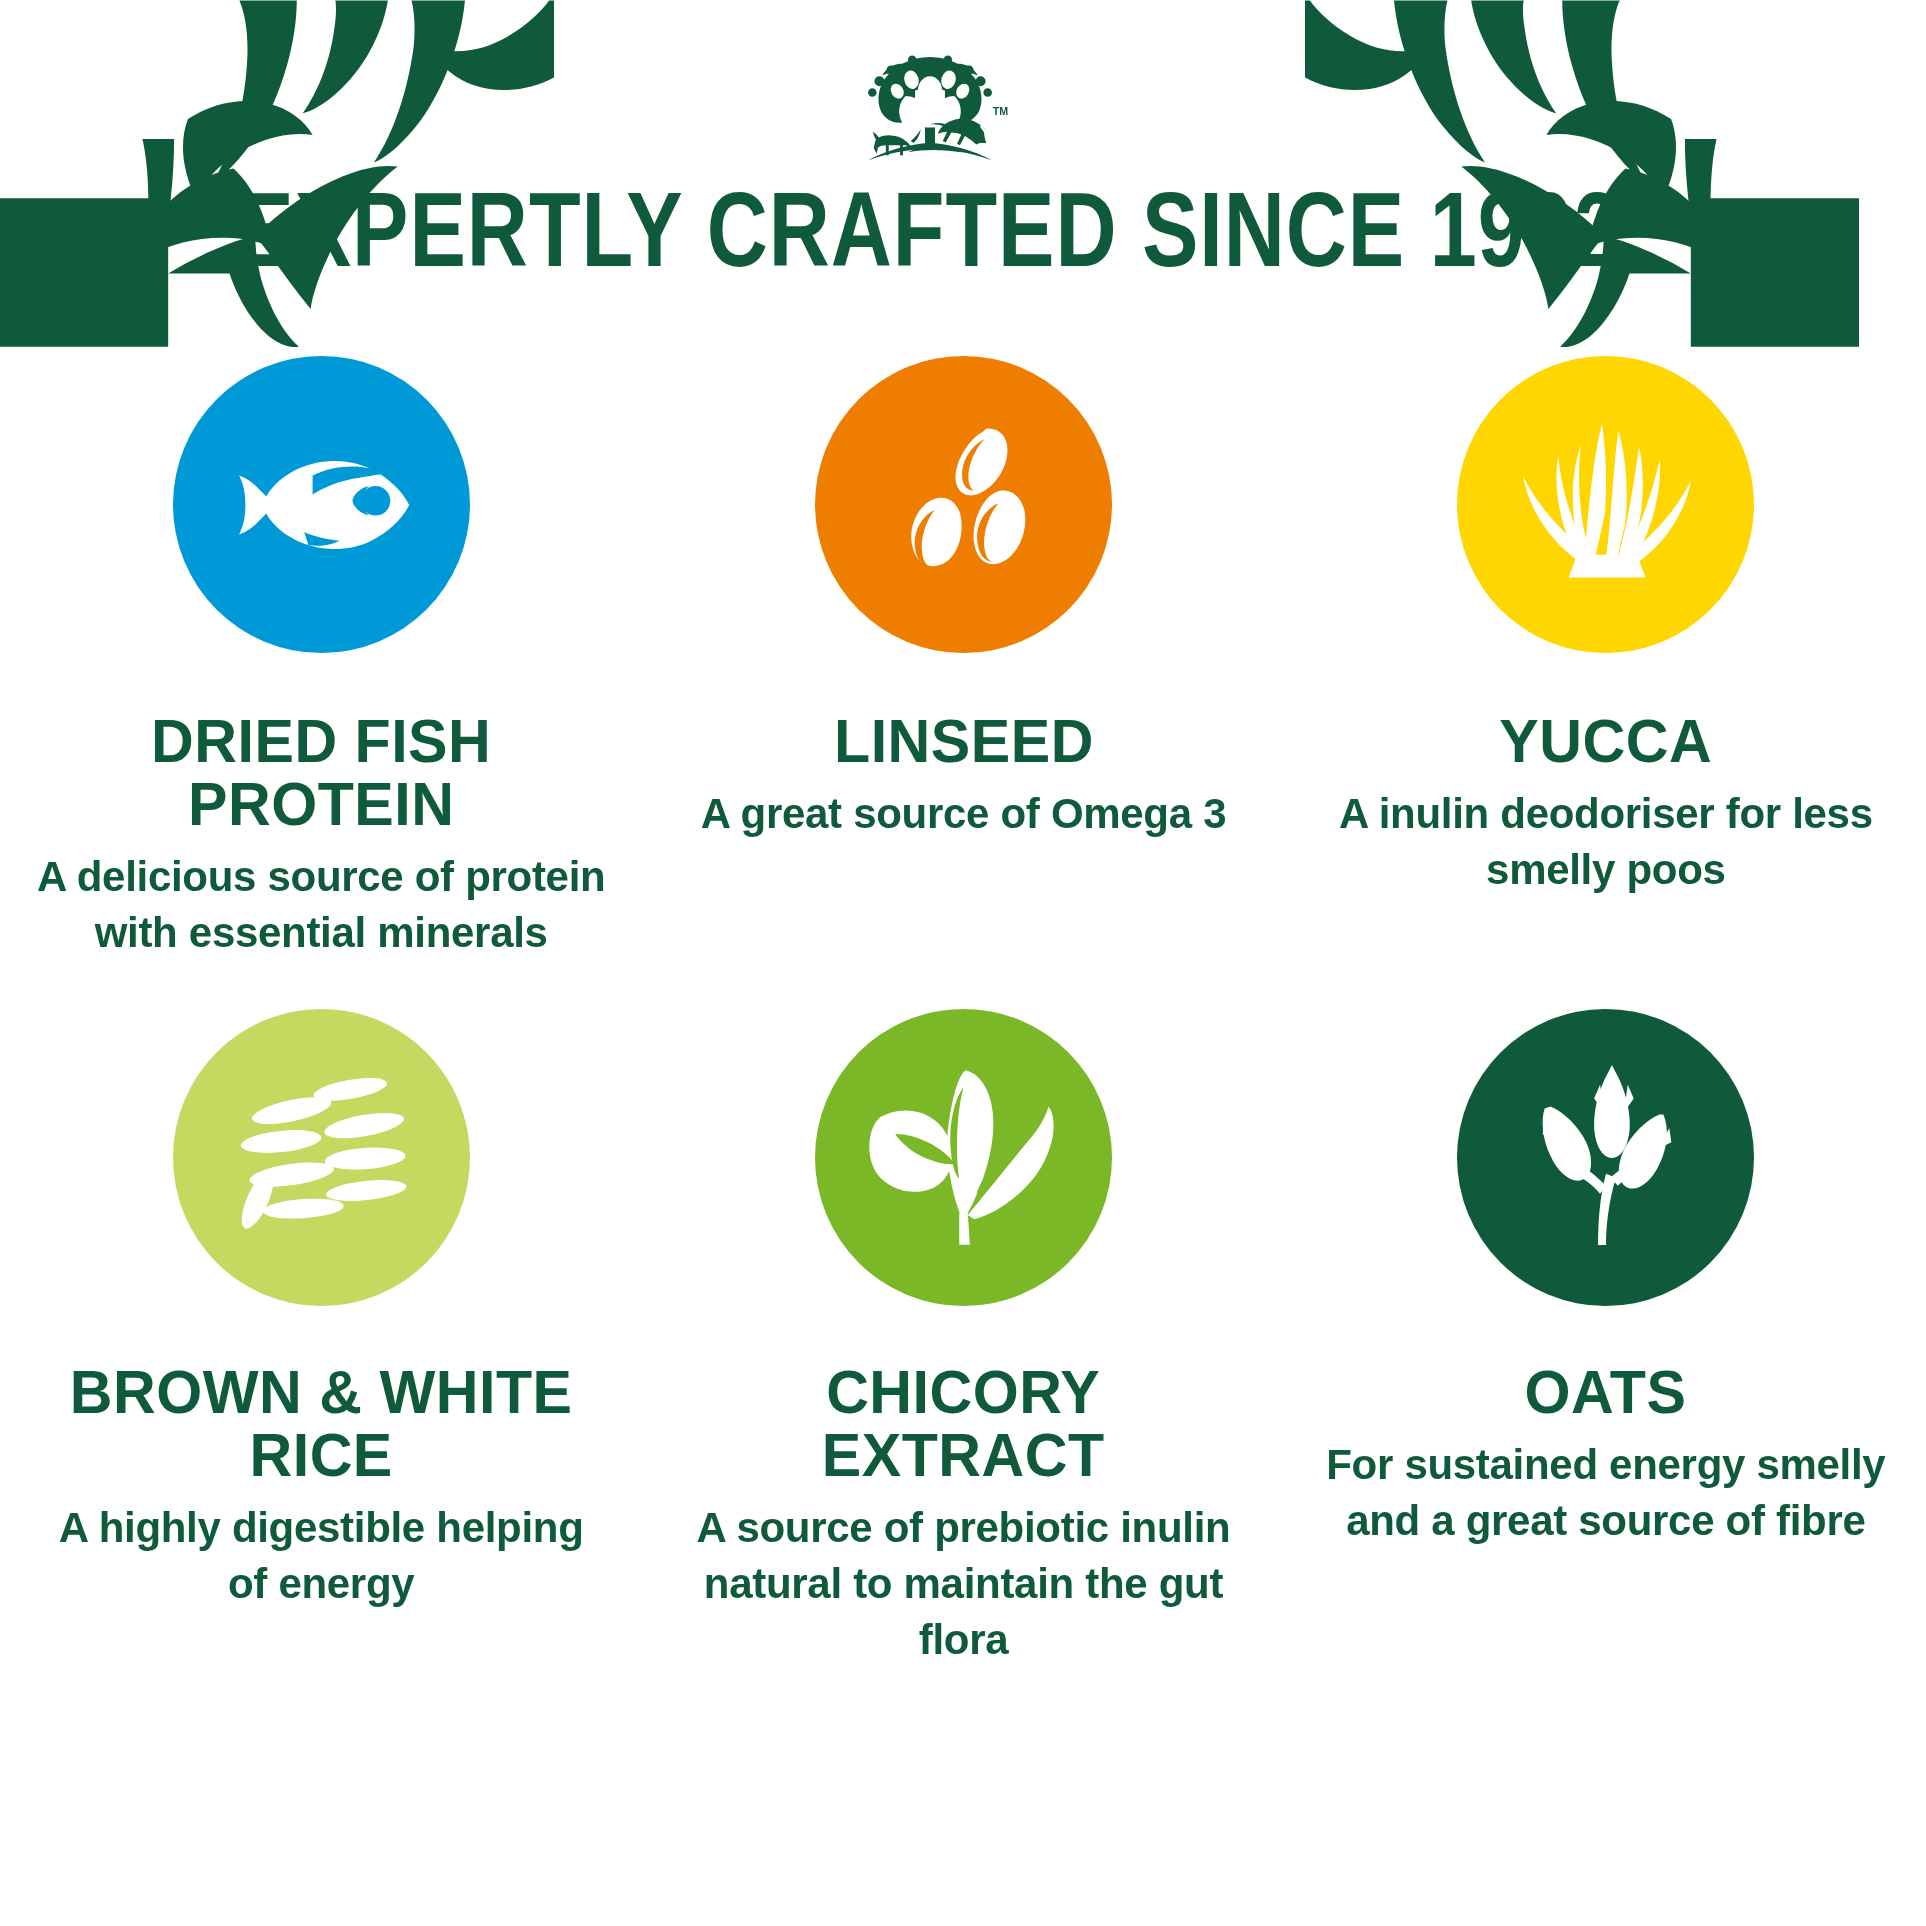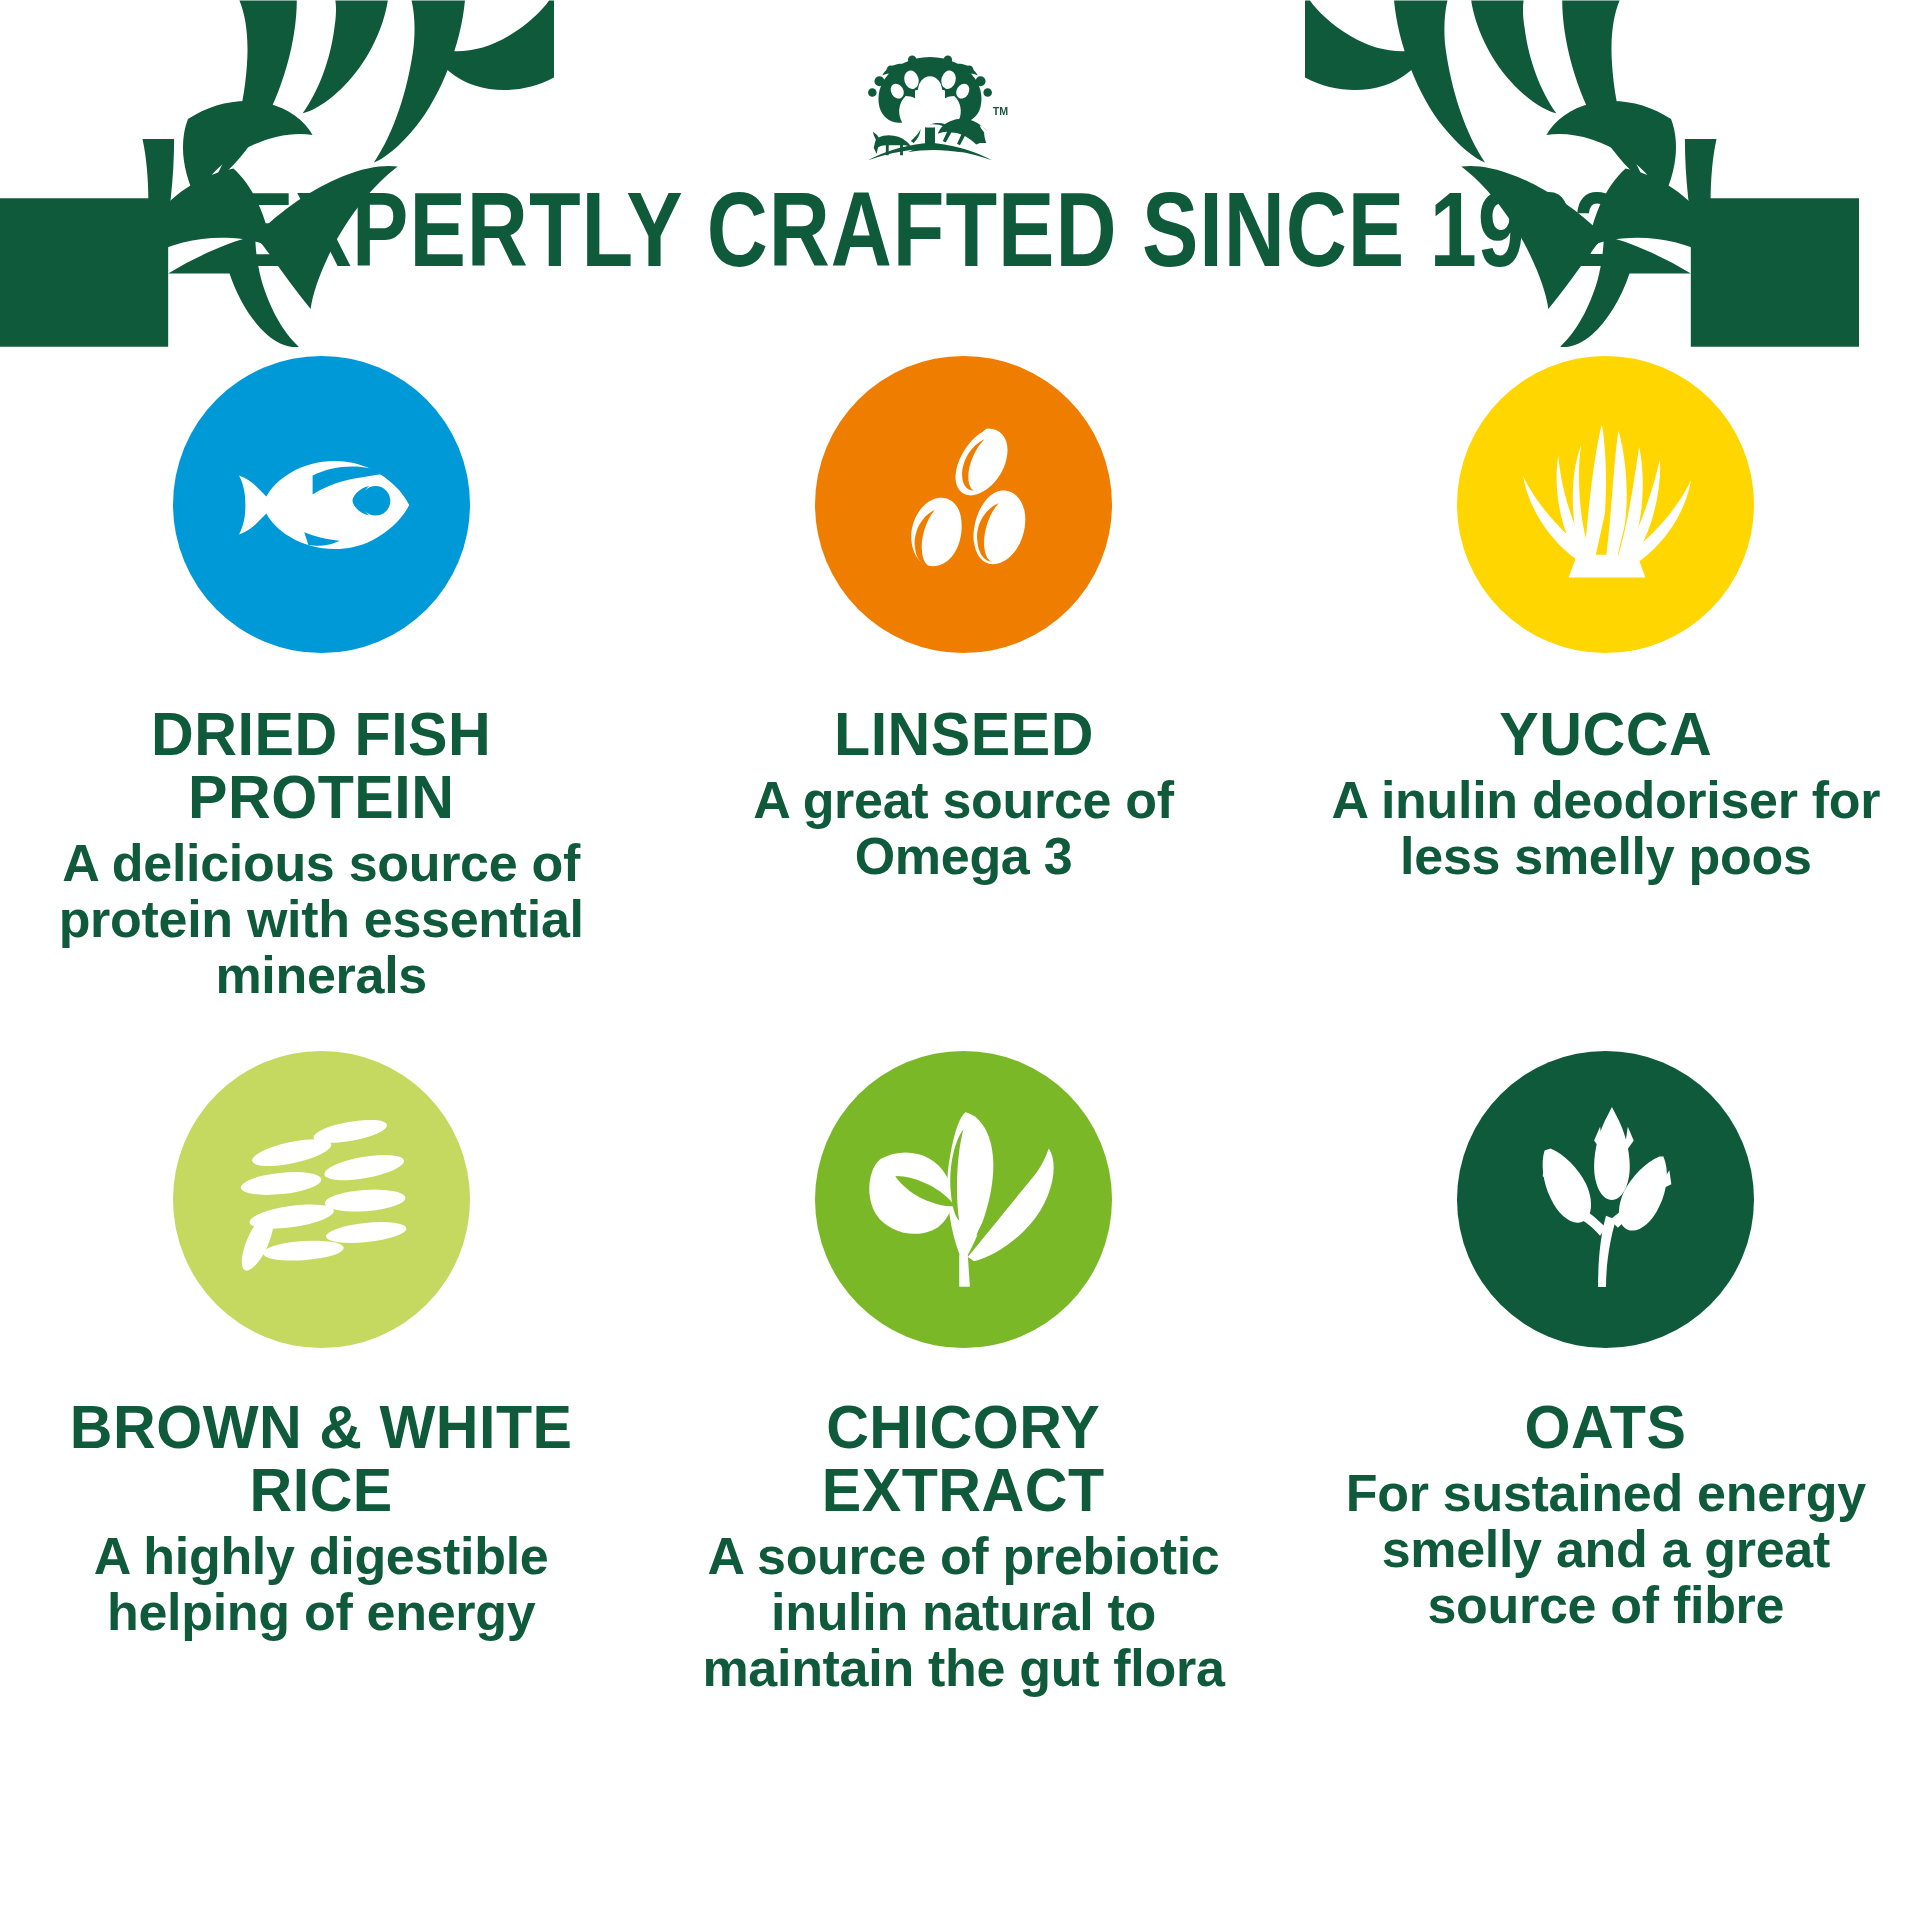--- a/index.html
+++ b/index.html
@@ -44,41 +44,42 @@
   .grid{
     position:absolute;left:0;top:356px;width:1927px;
     display:grid;
     grid-template-columns:repeat(3,1fr);
     grid-template-rows:auto auto;
     row-gap:48px;
   }
   .cell{
     display:flex;flex-direction:column;align-items:center;
     padding:0 34px;
+    gap:7px;
   }
   .icon-circle{
     width:297px;height:297px;border-radius:50%;
     display:flex;align-items:center;justify-content:center;
     flex:0 0 auto;
   }
   .icon-circle svg{display:block;}
   .cell-title{
     margin-top:50px;
     font-family:"Liberation Sans Narrow","Liberation Sans",sans-serif;
     font-weight:bold;
     font-size:61px;
     line-height:63px;
     color:#105A3C;
     text-align:center;
     letter-spacing:0.5px;
     transform:scaleX(0.97);
   }
   .cell-desc{
     margin-top:6px;
-    font-size:52px;
+    font-size:42px;
     line-height:56px;
     font-weight:bold;
     color:#105A3C;
     text-align:center;
     letter-spacing:-0.3px;
   }
   .row2 .cell-title{margin-top:48px;}
 </style>
 </head>
 <body>

